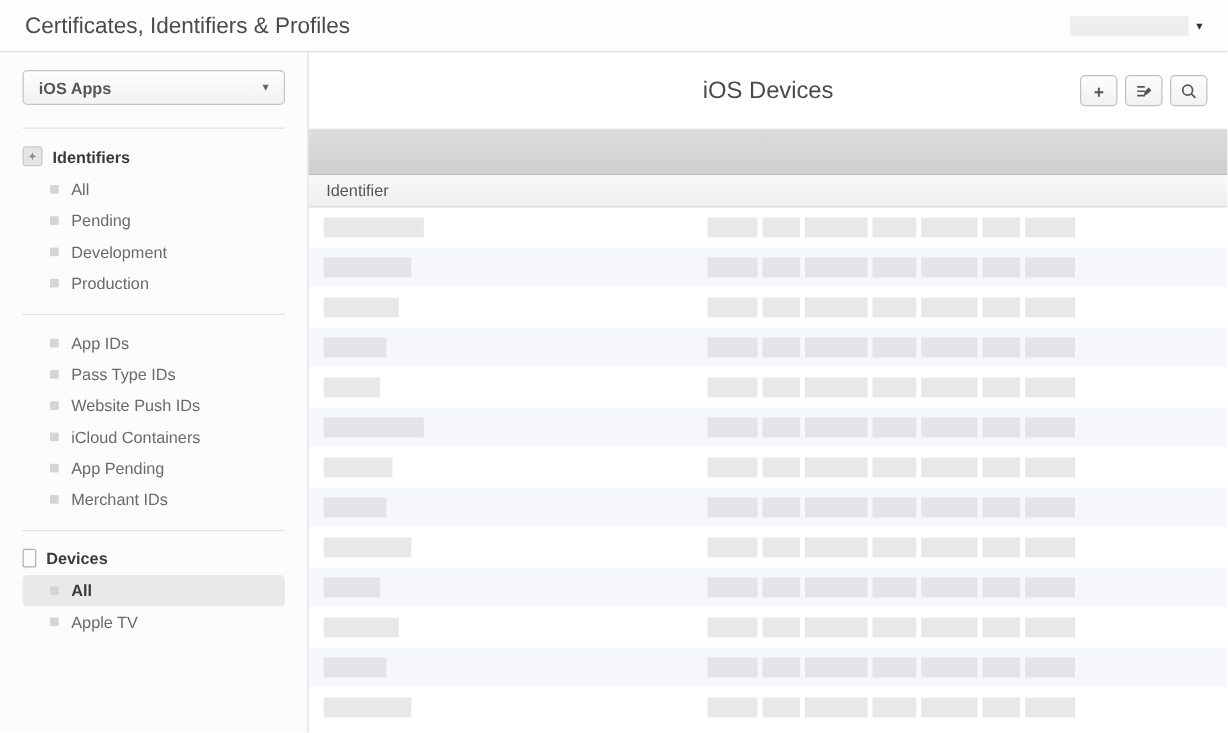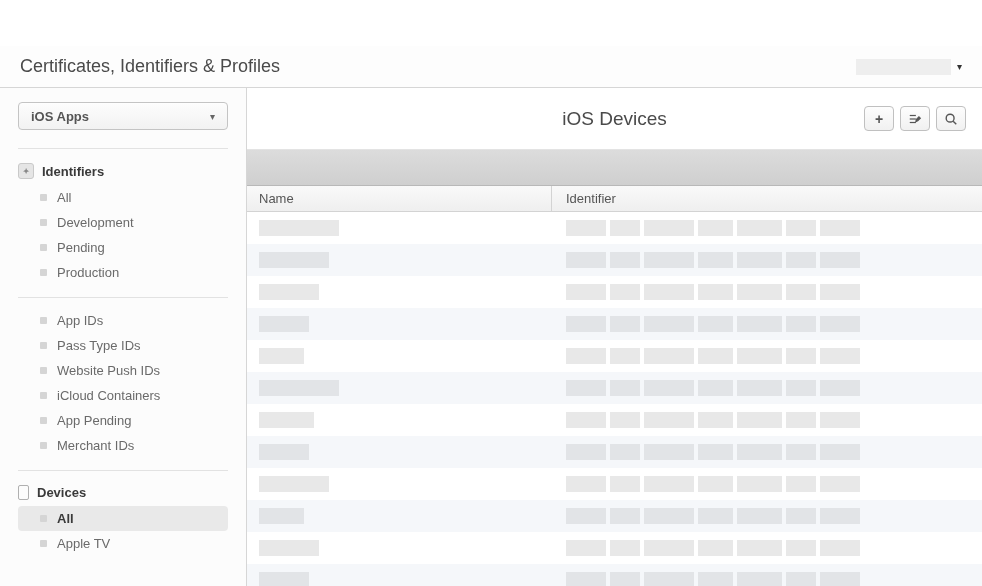--- a/index.html
+++ b/index.html
@@ -15,21 +15,20 @@
       overflow: hidden;
     }
     .top-header {
       height: 42px;
       display: flex;
       align-items: center;
       justify-content: space-between;
       padding: 0 20px;
       background: #fdfdfd;
       border-bottom: 1px solid #d6d6d6;
-      margin-top: 46px;
     }
     .top-header-title {
       font-size: 18px;
       font-weight: 400;
       color: #4a4a4a;
     }
     .user-dropdown {
       display: flex;
       align-items: center;
       gap: 6px;
@@ -289,25 +288,25 @@
       <div class="sidebar-section-header">
         <span class="section-icon">✦</span>
         <span>Identifiers</span>
       </div>
       <div class="sidebar-item">
         <span class="sidebar-item-bullet"></span>
         <span>All</span>
       </div>
       <div class="sidebar-item">
         <span class="sidebar-item-bullet"></span>
+        <span>Pending</span>
+      </div>
+      <div class="sidebar-item">
+        <span class="sidebar-item-bullet"></span>
         <span>Development</span>
-      </div>
-      <div class="sidebar-item">
-        <span class="sidebar-item-bullet"></span>
-        <span>Pending</span>
       </div>
       <div class="sidebar-item">
         <span class="sidebar-item-bullet"></span>
         <span>Production</span>
       </div>
     </div>
 
     <div class="sidebar-section">
       <div class="sidebar-section-divider"></div>
       <div class="sidebar-item">
@@ -374,21 +373,20 @@
             <circle cx="7" cy="7" r="4.5"></circle>
             <line x1="10.5" y1="10.5" x2="14" y2="14"></line>
           </svg>
         </div>
       </div>
     </div>
 
     <div class="grey-band"></div>
 
     <div class="table-header">
-      <div class="col-name">Name</div>
       <div class="col-identifier">Identifier</div>
     </div>
 
     <div class="table-wrapper" id="table-body">
 
     <div class="table-row even">
           <div class="cell-name">
             <div class="redacted-block" style="width: 80px;"></div>
           </div>
           <div class="cell-identifier">

